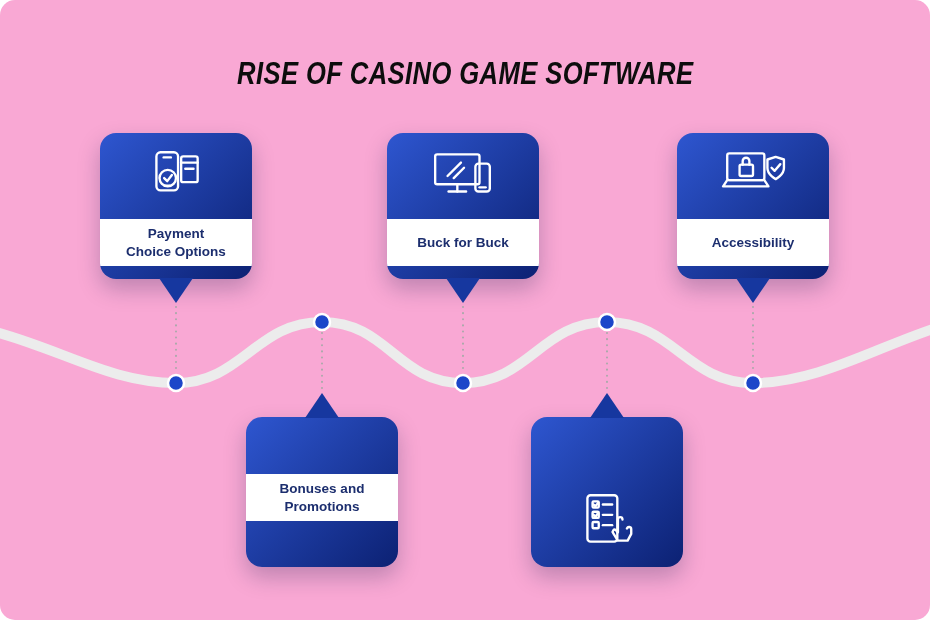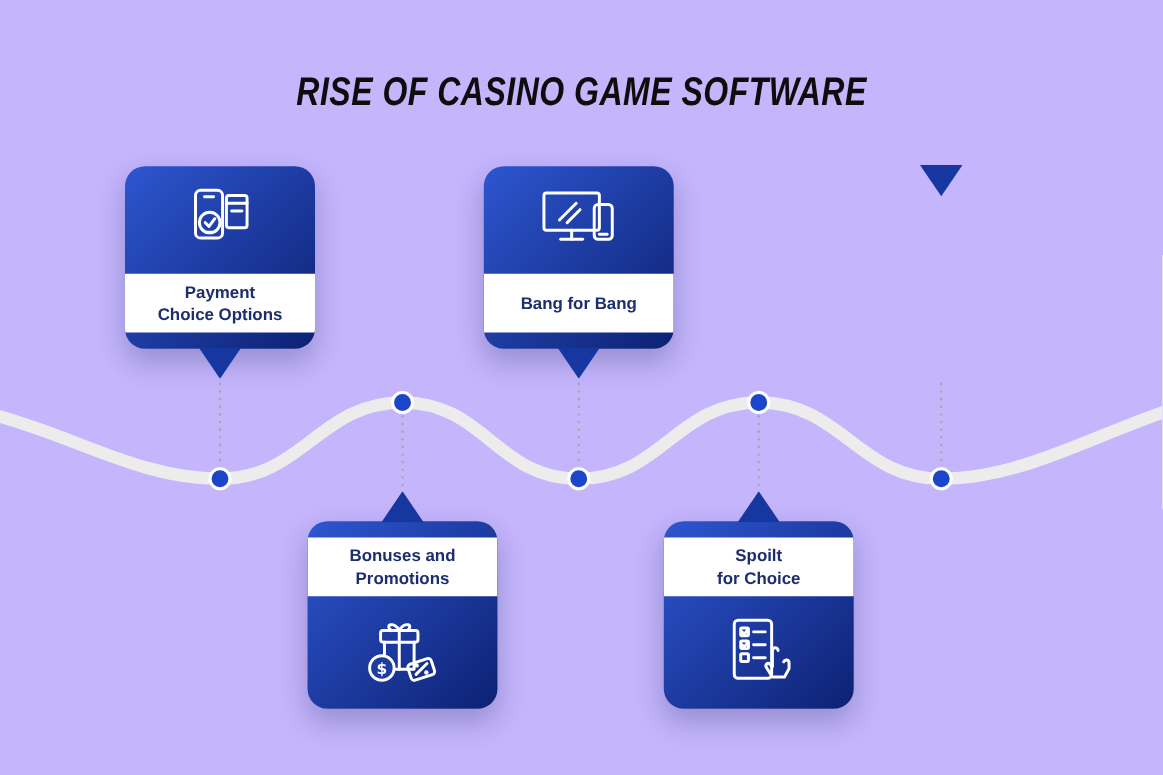--- a/index.html
+++ b/index.html
@@ -1,34 +1,35 @@
 <!DOCTYPE html>
 <html style="--title-text: #0d0d0d; --card-gradient-start: #2e56d0; --card-gradient-end: #0c2173; --label-text: #1c2e6e; --pointer: #16379f; --timeline: #ececec; --connector: #a9a9a9; --dot: #1c46c9;"><head>
 <meta charset="utf-8">
 <style>
   html,body{margin:0;padding:0;background:#ffffff;}
   .stage{
-    position:relative;width:930px;height:620px;background:#c4b5fd;overflow:hidden;
+    position:relative;width:930px;height:620px;background:#f9a8d4;overflow:hidden;
     font-family:"Liberation Sans",sans-serif;
+    border-radius:15px;
   }
   .title-wrap{position:absolute;top:34px;left:0;width:100%;text-align:center;}
   .title{
     display:inline-block;font-size:32px;font-weight:800;font-style:italic;
     color:var(--title-text,#0d0d0d);letter-spacing:.5px;white-space:nowrap;
     transform:scaleX(.8);transform-origin:center;
   }
   .layer{position:absolute;left:0;top:0;}
   .node{position:absolute;width:152px;}
   .card{
     width:152px;border-radius:16px;overflow:hidden;display:flex;flex-direction:column;
     background:linear-gradient(135deg,var(--card-gradient-start,#2e56d0),var(--card-gradient-end,#0c2173));
     box-shadow:0 10px 22px rgba(15,25,70,.25);
   }
   .card.top-card{height:146px;}
-  .card.bottom-card{height:150px;}
+  .card.bottom-card{height:150px;gap:44px;}
   .icon-area{flex:1;display:flex;align-items:center;justify-content:center;}
   .band{
     background:#fff;min-height:41px;display:flex;flex-direction:column;align-items:center;
     justify-content:center;text-align:center;font-size:13.5px;font-weight:700;
     color:var(--label-text,#1c2e6e);line-height:1.32;padding:3px 4px;
   }
   .strip{height:13px;flex:0 0 13px;}
   .pointer{width:34px;height:25px;margin:0 auto;background:var(--pointer,#16379f);}
   .pointer.down{clip-path:polygon(0 0,100% 0,50% 100%);margin-top:-1px;}
   .pointer.up{clip-path:polygon(50% 0,0 100%,100% 100%);margin-bottom:-1px;}
@@ -119,50 +120,63 @@
           <rect x="5" y="7" width="43" height="29" rx="2"></rect>
           <line x1="17" y1="28" x2="30" y2="15"></line>
           <line x1="23" y1="30" x2="33" y2="20"></line>
           <line x1="26.5" y1="36" x2="26.5" y2="43"></line>
           <line x1="18" y1="43" x2="35" y2="43"></line>
           <rect x="44" y="16" width="14" height="27" rx="3"></rect>
           <line x1="48" y1="39" x2="54" y2="39"></line>
         </svg>
       </div>
       <div class="band">
-        <span>Bang for Bang</span>
+        <span>Buck for Buck</span>
         <span></span>
       </div>
       <div class="strip"></div>
     </div>
     <div class="pointer down"></div>
   </div>
 
   <div class="node" style="left:531px;top:393px">
     <div class="pointer up"></div>
     <div class="card bottom-card">
       <div class="strip"></div>
-      <div class="band">
-        <span>Spoilt</span>
-        <span>for Choice</span>
-      </div>
       <div class="icon-area">
         <svg class="icon" width="66" height="58" viewBox="0 0 64 56">
           <rect x="13" y="3" width="29" height="45" rx="3"></rect>
           <rect x="18" y="9" width="6" height="6" rx="1"></rect>
           <line x1="28" y1="12" x2="37" y2="12"></line>
           <rect x="18" y="19" width="6" height="6" rx="1"></rect>
           <line x1="28" y1="22" x2="37" y2="22"></line>
           <rect x="18" y="29" width="6" height="6" rx="1"></rect>
           <line x1="28" y1="32" x2="37" y2="32"></line>
           <polyline points="19,12 20.8,13.8 23.5,10.2"></polyline>
           <polyline points="19,22 20.8,23.8 23.5,20.2"></polyline>
           <path d="M47 26.5 a2.2 2.2 0 0 0 -4.4 0 V39 l-2 -2 c-1.8 -1.7 -4 0.6 -2.6 2.7 L42.5 47 h9.5 l3.5 -6.5 V36 c0 -2.6 -3.2 -3 -4.2 -0.8"></path>
         </svg>
       </div>
     </div>
   </div>
 
   <div class="node" style="left:677px;top:133px">
+    <div class="card top-card">
+      <div class="icon-area">
+        <svg class="icon" width="66" height="58" viewBox="0 0 64 56">
+          <rect x="7" y="6" width="36" height="26" rx="2"></rect>
+          <path d="M3 38 h44 l-4 -6 H7 Z"></path>
+          <rect x="19" y="17" width="13" height="11" rx="1.5"></rect>
+          <path d="M22 17 v-3.5 a3.2 3.2 0 0 1 6.5 0 V17"></path>
+          <path d="M46 12 l8 -2.6 8 2.6 v8.2 c0 6.6 -8 10.8 -8 10.8 s-8 -4.2 -8 -10.8 z"></path>
+          <polyline points="50,20 53,23 58.5,16.5"></polyline>
+        </svg>
+      </div>
+      <div class="band">
+        <span>Accessibility</span>
+        <span></span>
+      </div>
+      <div class="strip"></div>
+    </div>
     <div class="pointer down"></div>
   </div>
 
 </div>
 
 </body></html>

